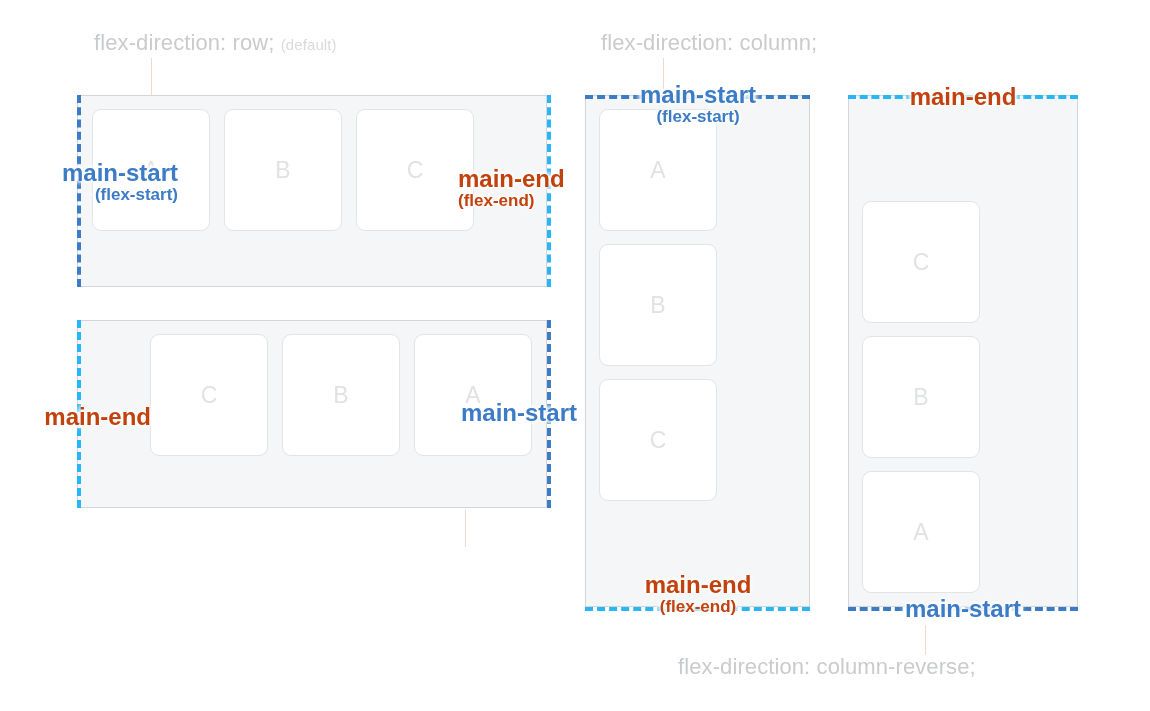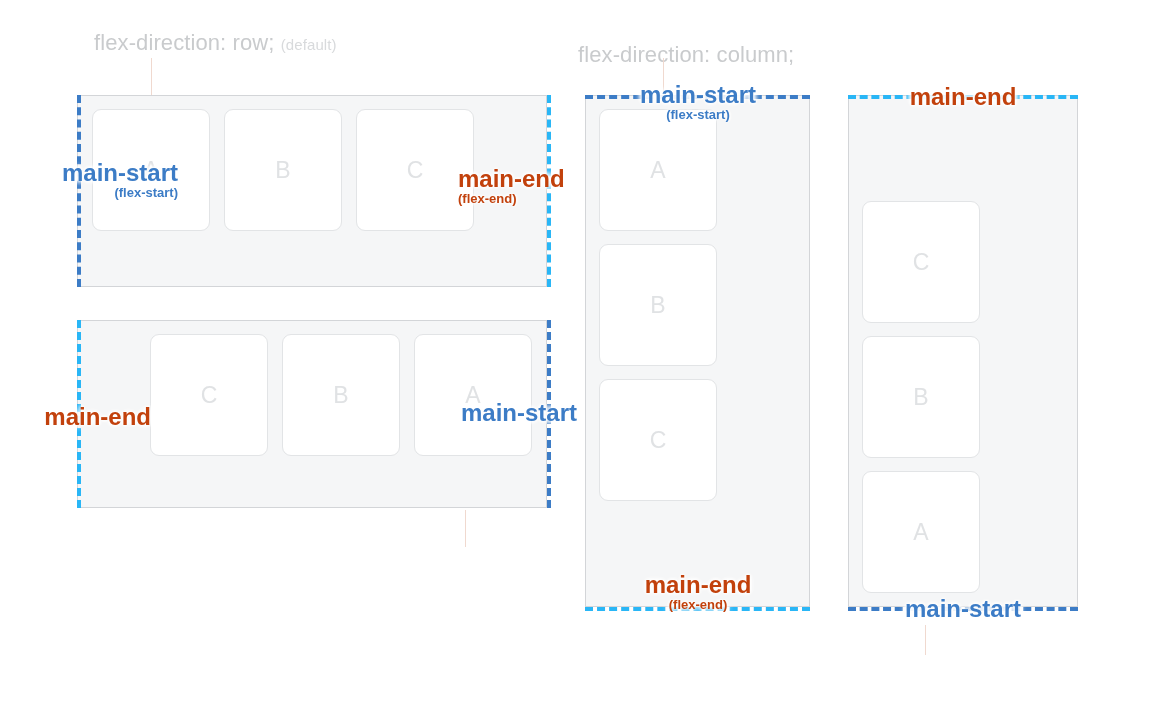--- a/index.html
+++ b/index.html
@@ -91,21 +91,21 @@
   .axis-label {
     position: absolute;
     font-weight: bold;
     white-space: nowrap;
     line-height: 1.08;
     text-shadow:
       0 0 4px #fff, 0 0 4px #fff, 0 0 4px #fff,
       0 0 7px #fff, 0 0 7px #fff;
   }
   .axis-label .big { font-size: 24px; display: block; }
-  .axis-label .sub { font-size: 13px; display: block; }
+  .axis-label .sub { font-size: 17px; display: block; }
   .axis-label.start { color: #3c7cc6; }
   .axis-label.end   { color: #c2410c; }
   .axis-label.ctr   { text-align: center; }
   .axis-label.rgt   { text-align: right; }
 </style>
 </head>
 <body>
 
 <div id="stage">
 
@@ -156,21 +156,21 @@
 
   <div class="axis-label end rgt" style="left:0px; top:404px; width:151px;">
     <span class="big">main-end</span>
   </div>
   <div class="axis-label start rgt" style="left:360px; top:400px; width:217px;">
     <span class="big">main-start</span>
   </div>
 
   <div class="leader" style="left:465px; top:510px; height:37px;"></div>
 
-  <div class="caption" style="left:578px; top:30px;margin-top:12px;">
+  <div class="caption" style="left:601px; top:30px;">
     <span>flex-direction: column;</span>
   </div>
   <div class="leader" style="left:663px; top:58px; height:37px;"></div>
 
   <div class="panel col" style="left:585px; top:95px; width:225px; height:512px;">
     <div class="item">
         <span>A</span>
       </div>
     <div class="item">
         <span>B</span>
@@ -208,14 +208,17 @@
   <div class="edge h start" style="left:848px; top:607px; width:230px;"></div>
 
   <div class="axis-label end ctr" style="left:872px; top:84px; width:182px;">
     <span class="big">main-end</span>
   </div>
   <div class="axis-label start ctr" style="left:872px; top:596px; width:182px;">
     <span class="big">main-start</span>
   </div>
 
   <div class="leader" style="left:925px; top:625px; height:30px;"></div>
+  <div class="caption" style="left:678px; top:654px;">
+    <span>flex-direction: column-reverse;</span>
+  </div>
 
 </div>
 
 </body></html>

